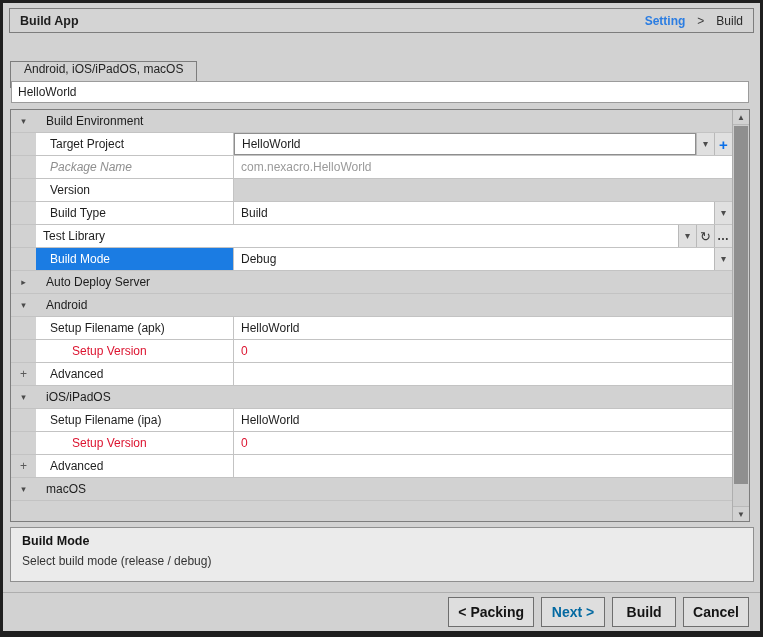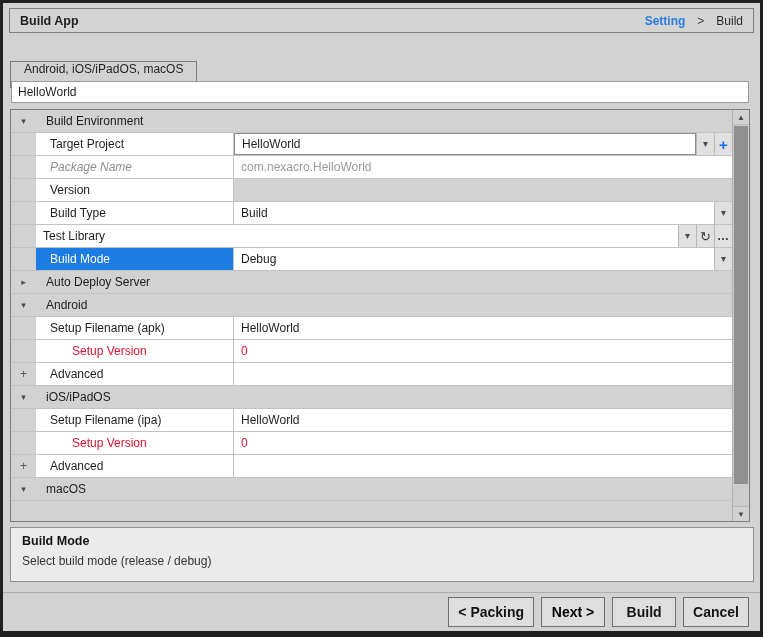--- a/index.html
+++ b/index.html
@@ -89,21 +89,21 @@
   .footer {
     position:absolute; left:0; top:589px; width:100%; height:39px;
     border-top:1px solid #aeaeae; background:#d2d2d2;
     display:flex; justify-content:flex-end; align-items:center; gap:7px; padding-right:11px;
   }
   .btn {
     min-width:64px; height:26px; background:#dedede; border:1px solid #6e6e6e;
     font-family:inherit; font-size:14px; font-weight:bold; color:#141414;
     display:flex; align-items:center; justify-content:center; padding:14px 9px; cursor:pointer;
   }
-  .btn.disabled { color:#000000; cursor:default; }
+  .btn.disabled { color:#0369a1; cursor:default; }
 </style>
 </head>
 <body>
 
 <div class="dialog">
 
   <div class="titlebar">
     <span class="title">Build App</span>
     <span class="crumbs">
       <span class="crumb-link">Setting</span>

